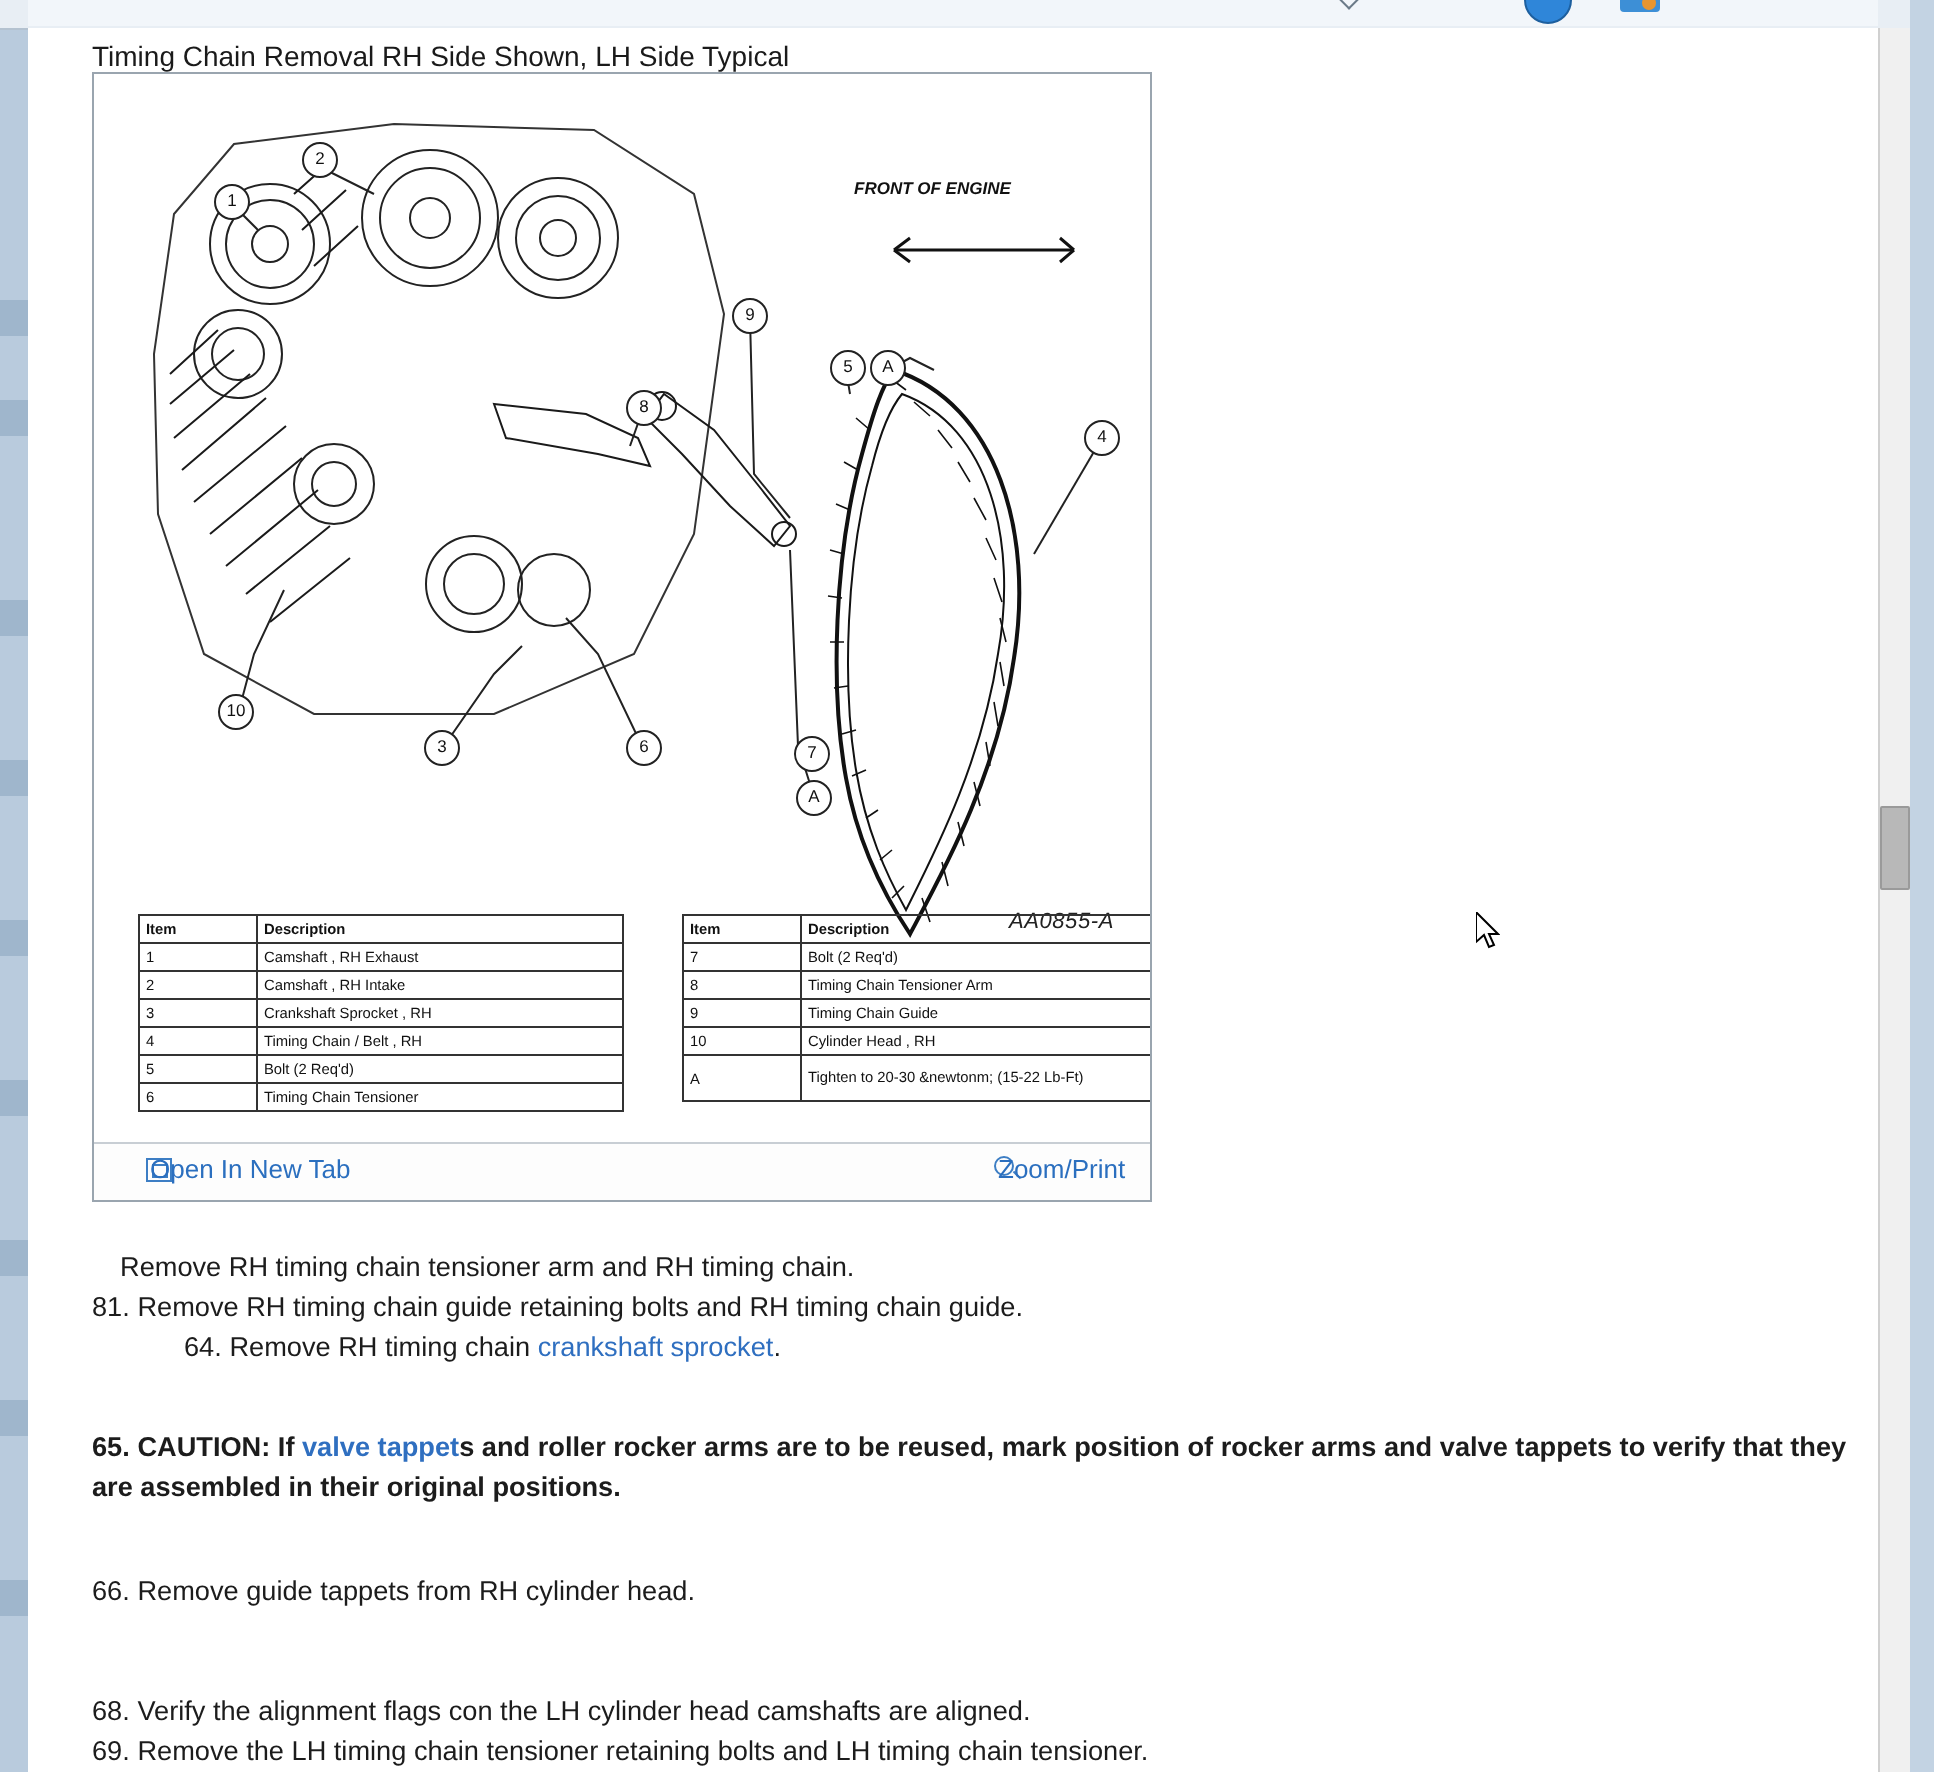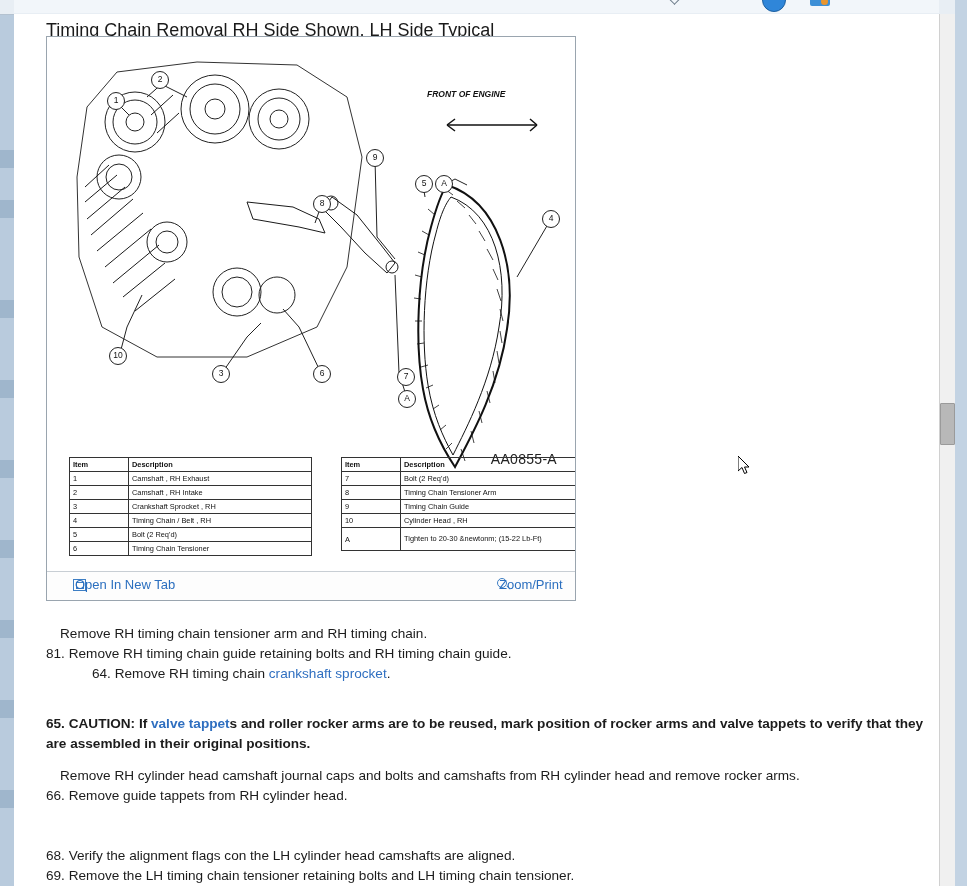--- a/index.html
+++ b/index.html
@@ -100,21 +100,21 @@
   }
   .right-edge {
     position: absolute;
     left: 955px; top: 0;
     width: 12px; height: 886px;
     background: #c3d3e3;
   }
   .fig-caption {
     position: absolute;
     left: 32px; top: 6px;
-    font-size: 18px;
+    font-size: 14px;
     color: #1a1a1a;
   }
 
   
   .figure-box {
     position: absolute;
     left: 32px; top: 17px;
     width: 530px; height: 565px;
     border: 1px solid #9aa5af;
     background: #fff;
@@ -188,24 +188,25 @@
   
   .cursor {
     position: absolute;
     left: 738px; top: 456px;
     width: 12px; height: 19px;
   }
   
   .aa-code {
     position: absolute;
     right: 18px; bottom: 104px;
-    font-size: 14px;
+    font-size: 11px;
     font-family: "Liberation Sans", sans-serif;
     letter-spacing: .3px;
     color: #222;
+    font-style: italic;
   }
   
   .item-table {
     position: absolute;
     border-collapse: collapse;
     font-size: 7.4px;
     color: #111;
   }
   .item-table td, .item-table th {
     border: 1px solid #333;
@@ -429,23 +430,20 @@
     <div class="body-text" style="top:650px;margin-left:46px;">
       <span>64.</span>
       <span>Remove RH timing chain </span><a class="link" href="#">crankshaft sprocket</a><span>.</span>
     </div>
 
     <div class="body-text" style="top:700px;">
       <span class="bold">65.</span>
       <span class="bold">CAUTION:</span><span class="bold"> If </span><a class="link bold" href="#">valve tappet</a><span class="bold">s and roller rocker arms are to be reused, mark position of rocker arms and valve tappets to verify that they are assembled in their original positions.</span>
     </div>
 
-    <div class="body-text" style="top:752px;">
-      <div class="p indent">Remove RH cylinder head camshaft journal caps and bolts and camshafts from RH cylinder head and remove rocker arms.</div>
-    </div>
 
     <div class="body-text" style="top:772px;">
       <span>66.</span>
       <span>Remove guide tappets from RH cylinder head.</span>
     </div>
 
 
     <div class="body-text" style="top:832px;">
       <span>68.</span>
       <span>Verify the alignment flags con the LH cylinder head camshafts are aligned.</span>

